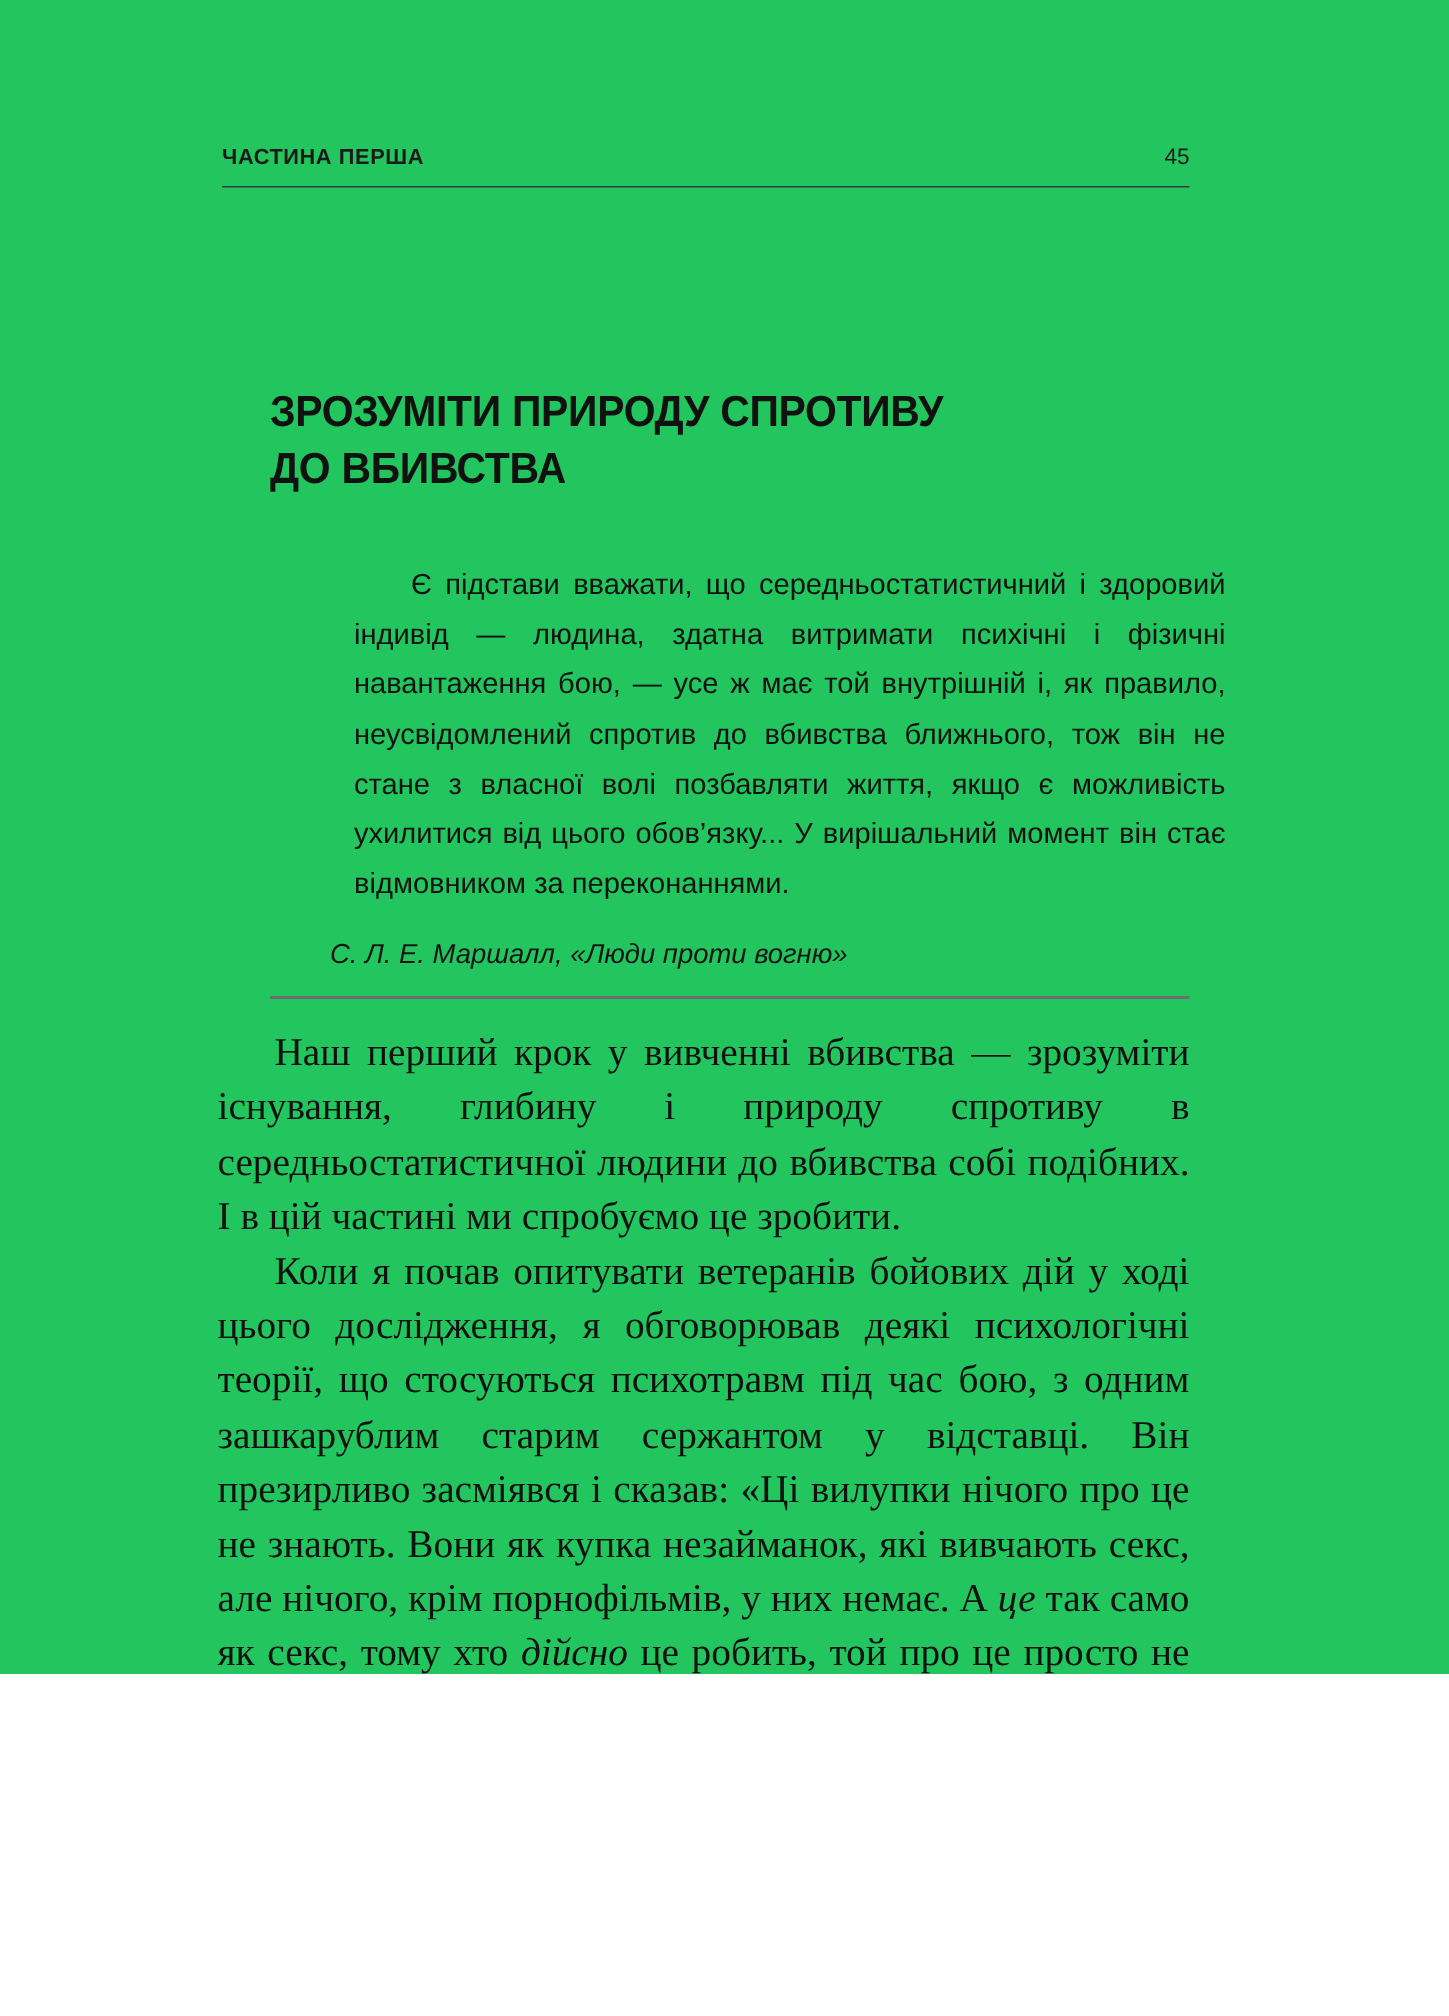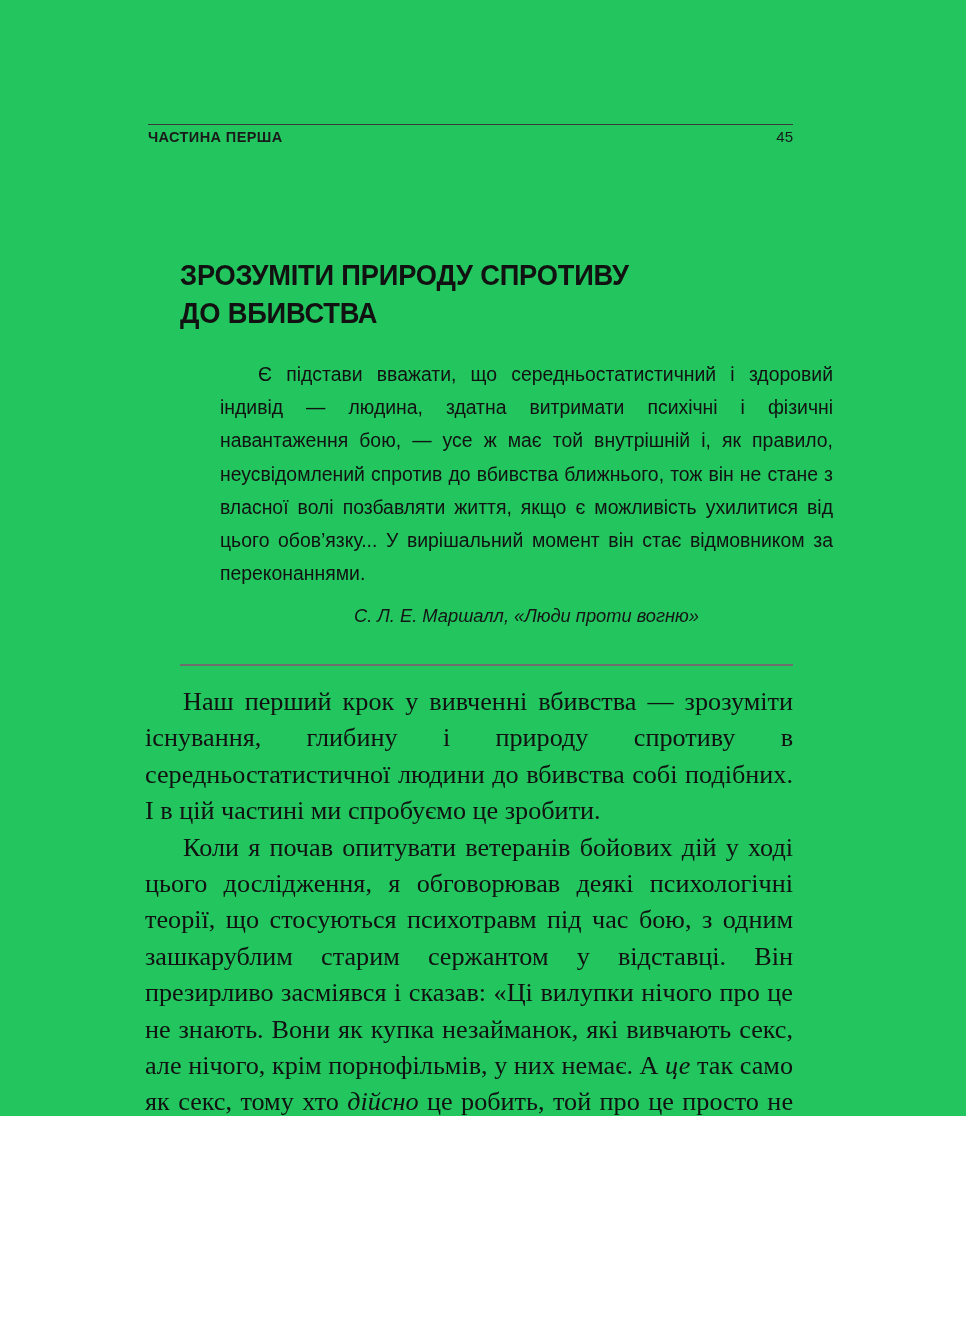--- a/index.html
+++ b/index.html
@@ -37,21 +37,20 @@
     color: #1a1a1a;
     text-transform: uppercase;
     white-space: nowrap;
   }
 
   .page-number {
     font-family: "Liberation Sans", sans-serif;
     font-size: 15px;
     font-weight: 400;
     color: #1a1a1a;
-    margin-top: 32px;
   }
 
   .head-rule {
     position: absolute;
     left: 148px;
     top: 124px;
     width: 645px;
     height: 1.4px;
     background: #3a3a3a;
   }
@@ -86,32 +85,32 @@
     width: 613px;
   }
 
   .epigraph-text {
     font-family: "Liberation Sans", sans-serif;
     font-size: 19.4px;
     line-height: 33.2px;
     color: #121212;
     text-align: justify;
     text-align-last: left;
-    margin: 0;
+    margin: 16px;
     text-indent: 38px;
     hyphens: manual;
   }
 
   .epigraph-source {
     font-family: "Liberation Sans", sans-serif;
     font-style: italic;
     font-size: 18.3px;
     line-height: 28px;
     color: #151515;
-    text-align: center;
+    text-align: left;
     margin: 12px 0 0 0;
   }
 
   .epigraph-rule {
     position: absolute;
     left: 180px;
     top: 664px;
     width: 613px;
     height: 1.6px;
     background: #6e6e6e;

